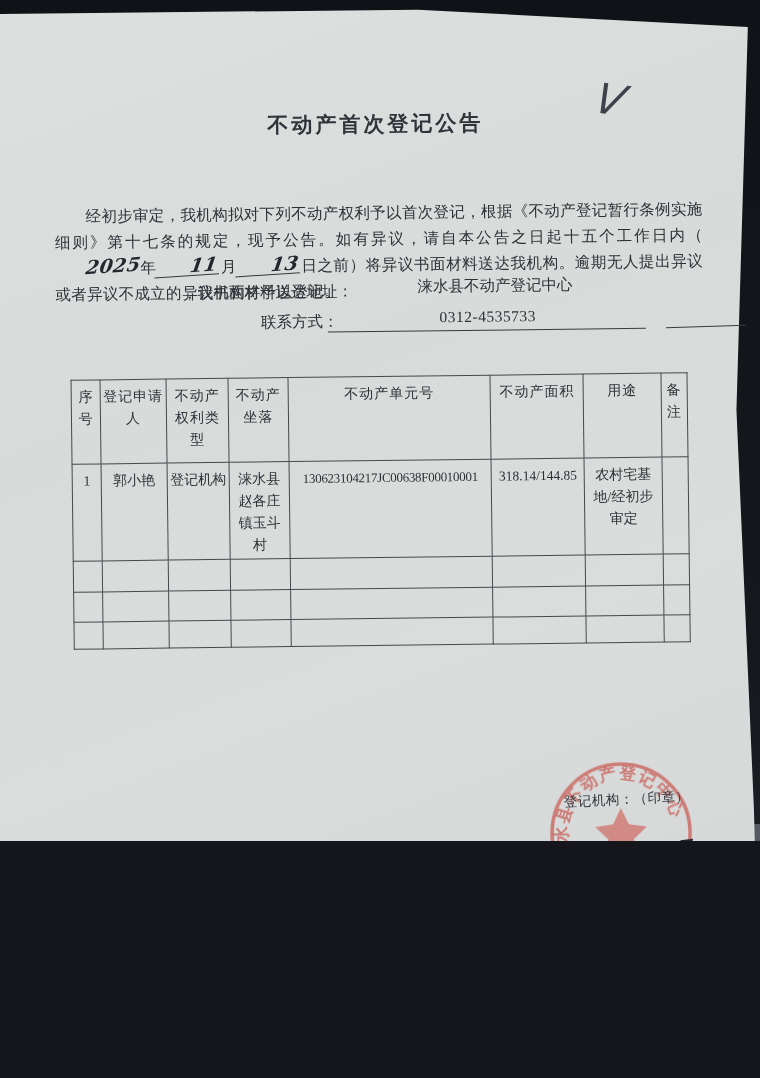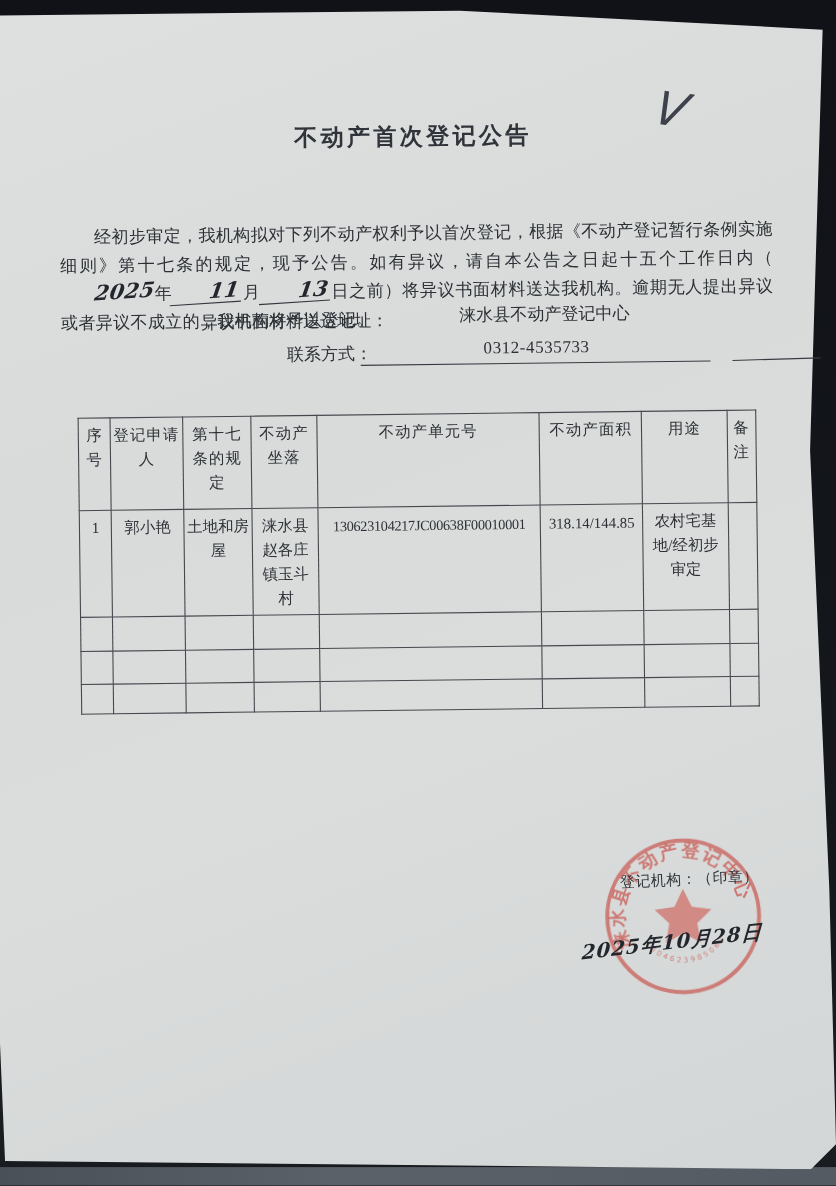--- a/index.html
+++ b/index.html
@@ -3,21 +3,21 @@
 <meta charset="utf-8">
 <style>
   * { margin: 0; padding: 0; box-sizing: border-box; }
   html, body { width: 760px; height: 1078px; overflow: hidden; }
   body {
     font-family: "Liberation Serif", "DejaVu Serif", serif;
     background: #14161b;
   }
   .photo-frame {
     position: relative;
-    width: 760px; height: 1078px;
+    width: 760px; height: 841px;
     background: linear-gradient(180deg, #101217 0%, #15181d 80%, #1a1d22 97%, #15181d 100%);
     overflow: hidden;
   }
   .desk-strip {
     position: absolute; left: 0; bottom: 0; width: 100%; height: 17px;
     background: linear-gradient(90deg, #4a5058, #5b6169 40%, #555b63);
   }
   .paper {
     position: absolute; left: 0; top: 0; width: 760px; height: 1078px;
     background: linear-gradient(160deg, #dde0df 0%, #d8dbda 35%, #dadddc 60%, #d3d6d6 100%);
@@ -148,31 +148,31 @@
           <col class="col-location">
         <col class="col-unit">
           <col class="col-area">
           <col class="col-use">
           <col class="col-note">
       </colgroup>
       <tbody>
           <tr class="row-header">
         <th>序号</th>
         <th>登记申请人</th>
-        <th>第十七条的规定</th>
+        <th>不动产权利类型</th>
         <th>不动产坐落</th>
         <th>不动产单元号</th>
         <th>不动产面积</th>
         <th>用途</th>
         <th>备注</th>
       </tr>
       <tr class="row-data">
         <td>1</td>
         <td>郭小艳</td>
-        <td>土地和房屋</td>
+        <td>登记机构</td>
         <td>涞水县赵各庄镇玉斗村</td>
         <td class="cell-unit">130623104217JC00638F00010001</td>
         <td class="cell-area">318.14/144.85</td>
         <td>农村宅基地/经初步审定</td>
         <td></td>
       </tr>
       <tr class="row-empty1">
         <td></td>
             <td></td>
             <td></td>

